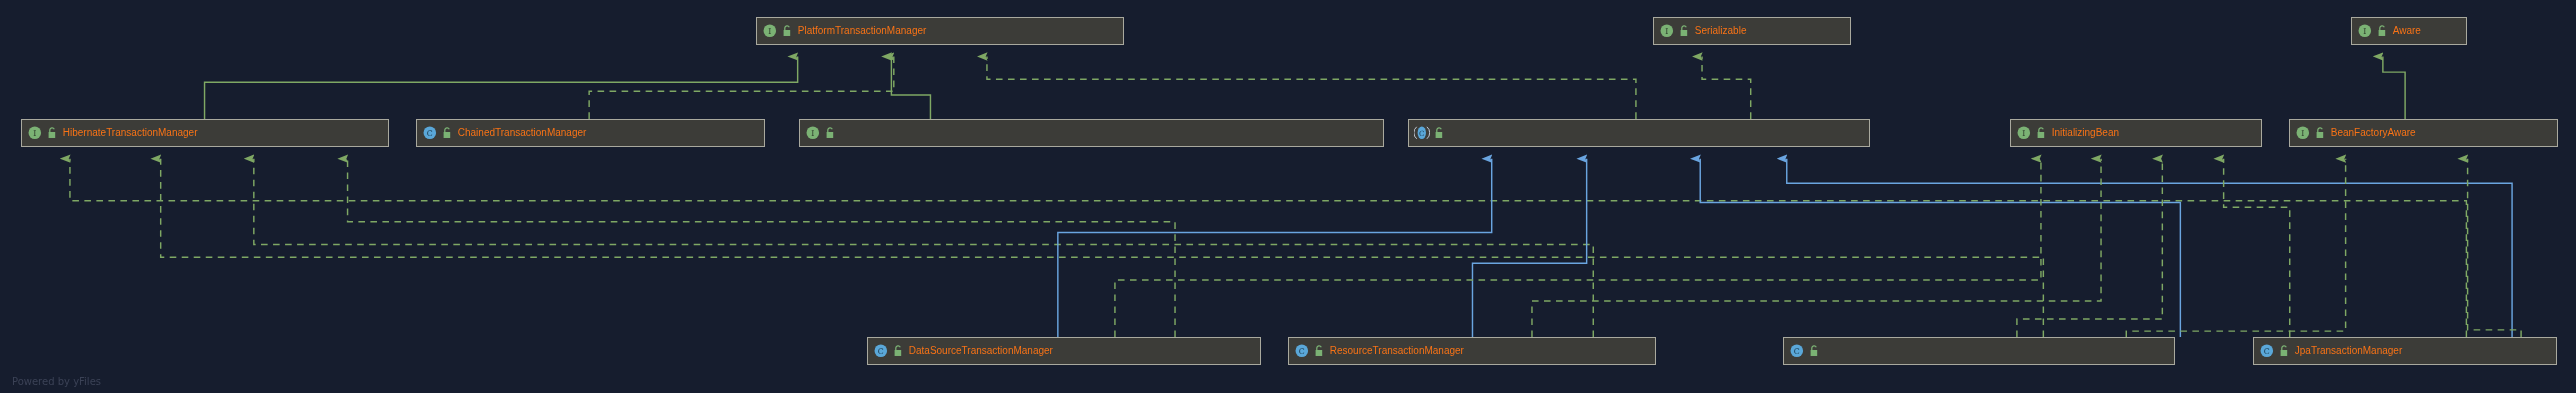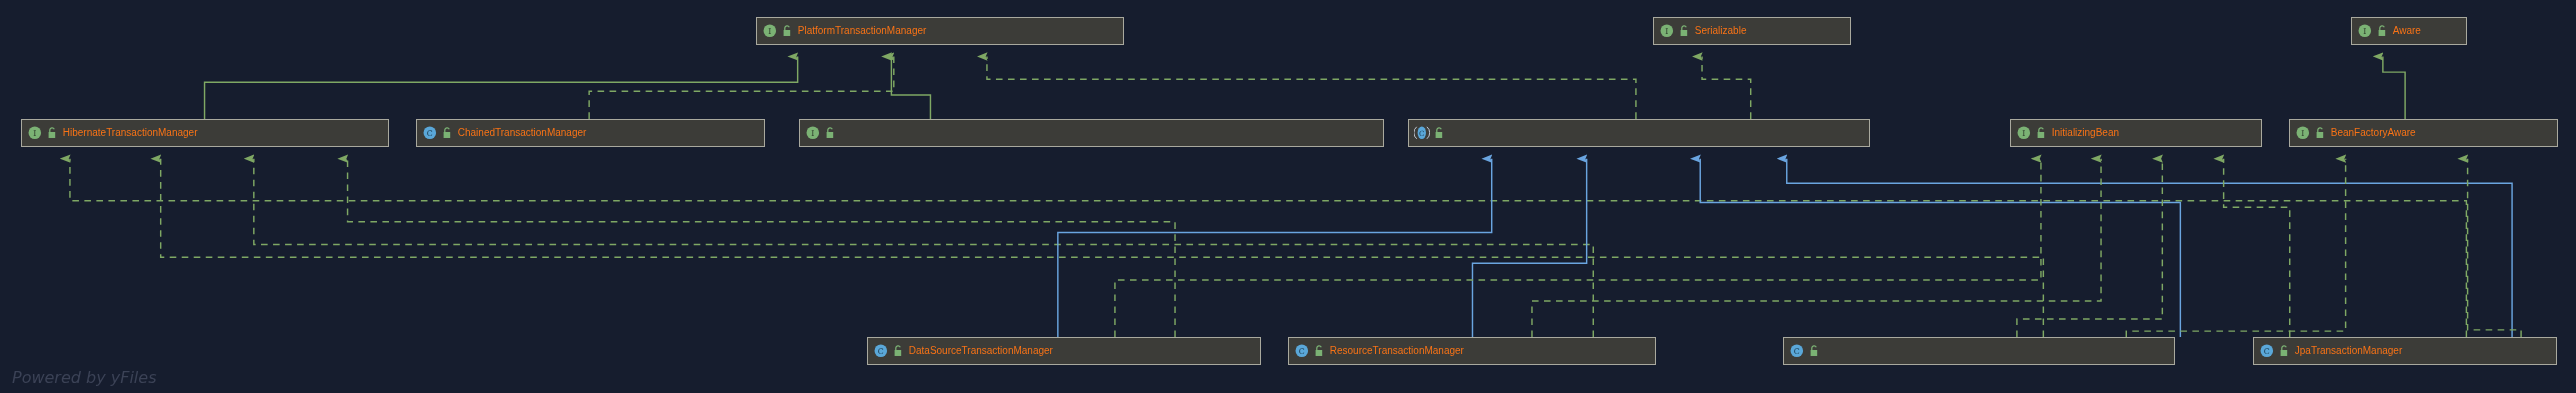--- a/index.html
+++ b/index.html
@@ -54,25 +54,24 @@
     letter-spacing:0px;
     color:#f97316;
     font-family:Liberation Sans, sans-serif;
   }
   
   #watermark{
     position:absolute;
     left:12px;
     bottom:6px;
     font-family:"DejaVu Sans","Liberation Sans",sans-serif;
-    font-size:16px;
+    font-size:10px;
     color:#3b4256;
     z-index:9;
     user-select:none;
-    font-style:italic;
   }
 </style>
 </head>
 <body>
 
 <div id="stage">
 
   <svg id="edges" viewBox="0 0 4286 654" width="2576" height="393" xmlns="http://www.w3.org/2000/svg">
     <defs>
       <marker id="ah-green" markerWidth="16" markerHeight="18" refX="8" refY="17" orient="auto" markerUnits="userSpaceOnUse">

